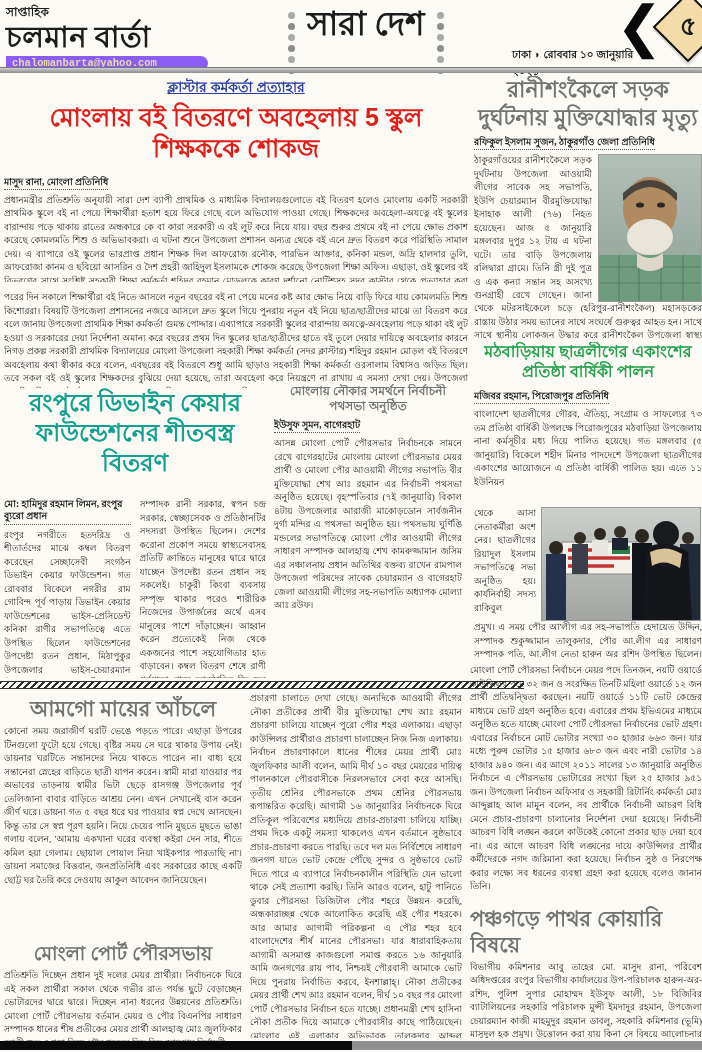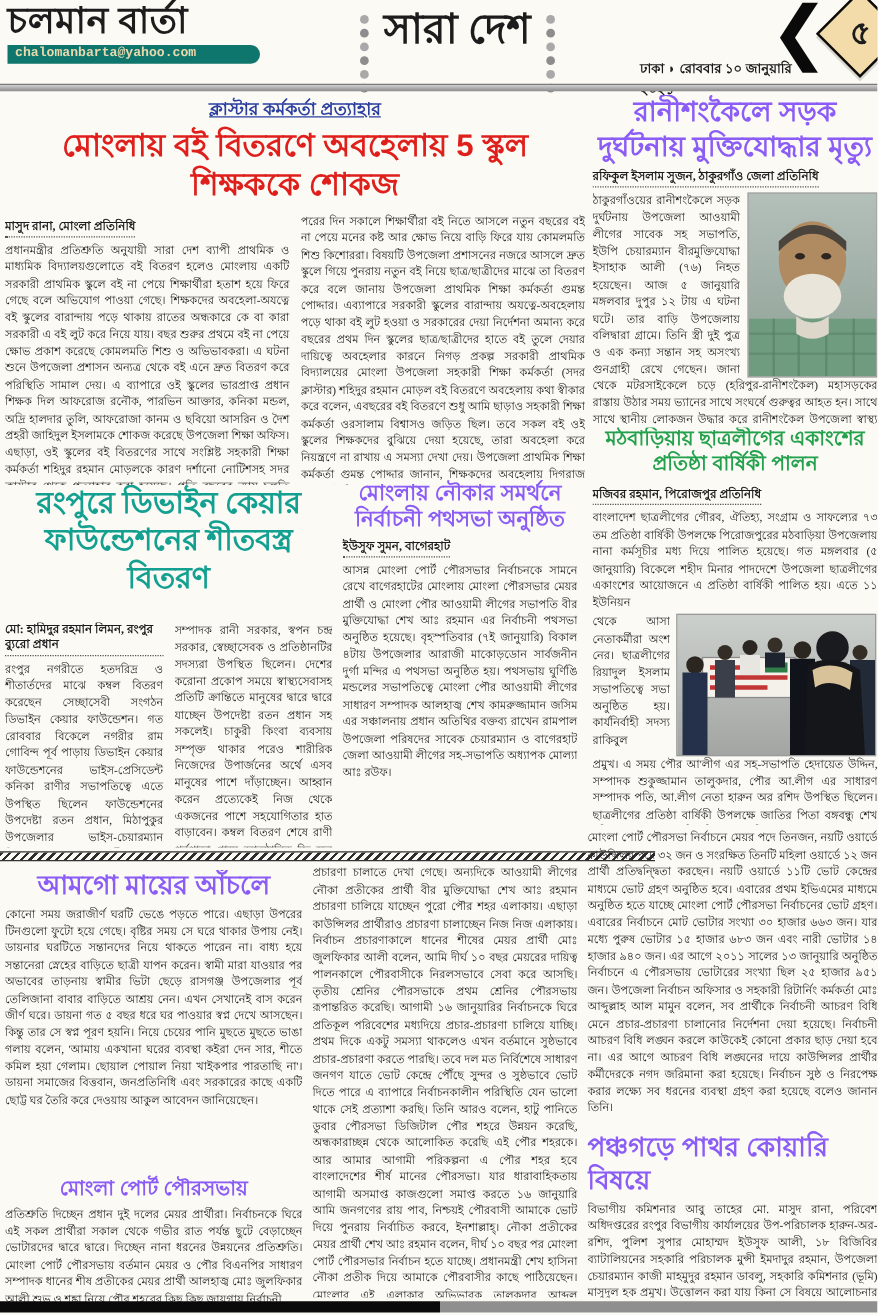--- a/index.html
+++ b/index.html
@@ -6,27 +6,27 @@
   body{width:702px;height:1052px;position:relative;background:#fbfaf4;
        font-family:"Liberation Serif", serif;color:#1c1c1c;overflow:hidden;}
   .abs{position:absolute;}
   .body-text{font-size:9px;line-height:1.5;text-align:justify;overflow:hidden;color:#222;}
   .byline{font-weight:bold;font-size:9.5px;border-bottom:1px dotted #555;padding-bottom:1px;
           margin-bottom:4px;display:inline-block;line-height:1.3;}
   .headline{font-family:"Liberation Sans", sans-serif;font-weight:bold;text-align:center;line-height:1.25;}
   .hl-red{color:#df1f1c;}
   .hl-teal{color:#14a091;}
   .hl-green{color:#24a14d;}
-  .hl-black{color:#8b5cf6;}
+  .hl-black{color:#737373;}
   .kicker{color:#2b3fa0;font-weight:bold;font-size:14px;text-align:center;
           text-decoration:underline;font-family:"Liberation Sans", sans-serif;}
   
   .weekly{font-size:12px;font-weight:bold;}
   .paper-name{font-size:29px;font-weight:bold;line-height:1.02;letter-spacing:.5px;}
-  .email-bar{margin-top:3px;background:#0f766e;color:#e9d9ae;font-family:"Liberation Mono", monospace;
+  .email-bar{margin-top:3px;background:#8b5cf6;color:#e9d9ae;font-family:"Liberation Mono", monospace;
              font-weight:bold;font-size:10.5px;padding:1px 10px 2px 6px;width:186px;
              border-radius:0 9px 9px 0;}
   .section-title{font-size:33px;font-weight:bold;line-height:1;}
   .dots{display:flex;flex-direction:column;gap:4px;padding-top:4px;}
   .dots i{width:7px;height:7px;border-radius:50%;background:#8d8d8d;display:block;}
   .dots i:nth-child(odd){background:#a9a9a9;}
   .dateline{font-size:10.5px;font-weight:bold;font-family:"Liberation Sans", sans-serif;}
   .bracket{font-size:56px;font-weight:bold;line-height:.9;color:#0a0a0a;
            font-family:"DejaVu Sans", sans-serif;}
   .diamond{width:46px;height:46px;background:#f3dcaa;border:2px solid #0c0c0c;
@@ -41,20 +41,21 @@
   .photo-frame{border:1px solid #9a9a9a;line-height:0;background:#cfd2cf;}
   .hatch{height:6px;border-top:1px solid #333;border-bottom:1px solid #333;
          background:repeating-linear-gradient(135deg,#2e2e2e 0 2px,#fbfaf4 2px 5px);}
   .bar-black{background:#0a0a0a;}
   .bar-gray{background:#8f8f8f;}
 </style>
 </head>
 <body>
 
 <div class="abs" style="left:6px;top:3px;width:220px;">
+  <div class="weekly">সাপ্তাহিক</div>
   <div class="paper-name">চলমান বার্তা</div>
   <div class="email-bar">chalomanbarta@yahoo.com</div>
 </div>
 
 <div class="abs" style="left:288px;top:8px;display:flex;gap:12px;align-items:flex-start;">
   <span class="dots">
       <i></i>
       <i></i>
       <i></i>
       <i></i>
@@ -79,21 +80,21 @@
   <span class="diamond">
     <b>৫</b>
   </span>
 </div>
 
 <div class="abs header-rule"></div>
 
 <div class="abs" style="left:4px;top:76px;width:464px;height:312px;overflow:hidden;">
   <div class="kicker">ক্লাস্টার কর্মকর্তা প্রত্যাহার</div>
   <div class="headline hl-red" style="font-size:25px;margin:2px 0 6px 0;">মোংলায় বই বিতরণে অবহেলায় 5 স্কুল শিক্ষককে শোকজ</div>
-  <div class="twocol" style="height:232px;">
+  <div class="twocol" style="height:232px;flex-direction:column;">
     <div style="overflow:hidden;">
       <span class="byline">মাসুদ রানা, মোংলা প্রতিনিধি</span>
       <div class="body-text" style="height:208px;">প্রধানমন্ত্রীর প্রতিশ্রুতি অনুযায়ী সারা দেশ ব্যাপী প্রাথমিক ও মাধ্যমিক বিদ্যালয়গুলোতে বই বিতরণ হলেও মোংলায় একটি সরকারী প্রাথমিক স্কুলে বই না পেয়ে শিক্ষার্থীরা হতাশ হয়ে ফিরে গেছে বলে অভিযোগ পাওয়া গেছে। শিক্ষকদের অবহেলা-অযত্নে বই স্কুলের বারান্দায় পড়ে থাকায় রাতের অন্ধকারে কে বা কারা সরকারী এ বই লুট করে নিয়ে যায়। বছর শুরুর প্রথমে বই না পেয়ে ক্ষোভ প্রকাশ করেছে কোমলমতি শিশু ও অভিভাবকরা। এ ঘটনা শুনে উপজেলা প্রশাসন অন্যত্র থেকে বই এনে দ্রুত বিতরণ করে পরিস্থিতি সামাল দেয়। এ ব্যাপারে ওই স্কুলের ভারপ্রাপ্ত প্রধান শিক্ষক দিল আফরোজ রনৌক, পারভিন আক্তার, কনিকা মন্ডল, অদ্রি হালদার তুলি, আফরোজা কানম ও ছবিয়ো আসরিন ও দৈশ প্রহরী জাহিদুল ইসলামকে শোকজ করেছে উপজেলা শিক্ষা অফিস। এছাড়া, ওই স্কুলের বই বিতরণের সাথে সংশ্লিষ্ট সহকারী শিক্ষা কর্মকর্তা শহিদুর রহমান মোড়লকে কারণ দর্শানো নোটিশসহ সদর ক্লাস্টার থেকে প্রত্যাহার করা হয়েছে। প্রতি বছরের ন্যায় চলতি বছরের ১ জানুয়ারি বছরের প্রথম দিন এক যোগে মোংলা উপজেলা সকল স্কুলে বই বিতরণ শুরু হয়। এ বছরের ৭১টি সরকারী প্রাথমিক বিদ্যালয়সহ অন্যান্য স্কুল মিলে প্রায় ১২৫টি স্কুলের বই বিতরণ করা হয় পৌর শহরের দিগরাজ প্রকল্প সরকারী প্রাথমিক বিদ্যালয় থেকে। কিন্তু সকল স্কুলের বই সঠিক সময় বিতরণ করলেও দিগরাজ স্কুলের ছাত্র/ছাত্রীদের বই পড়ে থাকে বিদ্যালয়ের বারান্দায়।</div>
     </div>
     <div class="body-text" style="height:232px;">পরের দিন সকালে শিক্ষার্থীরা বই নিতে আসলে নতুন বছরের বই না পেয়ে মনের কষ্ট আর ক্ষোভ নিয়ে বাড়ি ফিরে যায় কোমলমতি শিশু কিশোররা। বিষয়টি উপজেলা প্রশাসনের নজরে আসলে দ্রুত স্কুলে গিয়ে পুনরায় নতুন বই নিয়ে ছাত্র/ছাত্রীদের মাঝে তা বিতরণ করে বলে জানায় উপজেলা প্রাথমিক শিক্ষা কর্মকর্তা গুমন্ত পোদ্দার। এব্যাপারে সরকারী স্কুলের বারান্দায় অযত্নে-অবহেলায় পড়ে থাকা বই লুট হওয়া ও সরকারের দেয়া নির্দেশনা অমান্য করে বছরের প্রথম দিন স্কুলের ছাত্র/ছাত্রীদের হাতে বই তুলে দেয়ার দায়িত্বে অবহেলার কারনে নিগড় প্রকল্প সরকারী প্রাথমিক বিদ্যালয়ের মোংলা উপজেলা সহকারী শিক্ষা কর্মকর্তা (সদর ক্লাস্টার) শহিদুর রহমান মোড়ল বই বিতরণে অবহেলায় কথা স্বীকার করে বলেন, এবছরের বই বিতরণে শুধু আমি ছাড়াও সহকারী শিক্ষা কর্মকর্তা ওরসালাম বিশ্বাসও জড়িত ছিল। তবে সকল বই ওই স্কুলের শিক্ষকদের বুঝিয়ে দেয়া হয়েছে, তারা অবহেলা করে নিয়ন্ত্রণে না রাখায় এ সমস্যা দেখা দেয়। উপজেলা প্রাথমিক শিক্ষা কর্মকর্তা গুমন্ত পোদ্দার জানান, শিক্ষকদের অবহেলায় দিগরাজ স্কুলে বই বিতরণে সমস্যা দেখা দেয়ার খবর শোনার সাথে সাথে স্কুলে গিয়ে অন্যত্র থেকে নিয়ে নতুন বছরের বই ছাত্র/ছাত্রীর হাতে তুলে দেয়া হয়। বই ফেলে রাখা অবহেলার কারনে দৈশ প্রহরী ও স্কুলের ৬ শিক্ষককে দর্শানো নোটিশ প্রদান করা হয়েছে। একই সাথে সহকারী কর্মকর্তা শহিদুর রহমান মোড়লকে জবাব চেয়ে চিঠি ও ক্লাস্টার থেকে প্রত্যাহার করে সুন্দরবন ক্লাস্টারের দায়িত্ব দেয়া হয়েছে বলে জানায় শিক্ষা কর্মকর্তা।</div>
   </div>
 </div>
 
 <div class="abs" style="left:474px;top:76px;width:228px;height:264px;overflow:hidden;">
   <div class="headline hl-black" style="font-size:22px;">রানীশংকৈলে সড়ক দুর্ঘটনায় মুক্তিযোদ্ধার মৃত্যু</div>
@@ -121,21 +122,21 @@
       </svg>
     </div>
   </div>
   <div class="body-text" style="height:auto;">থেকে মটরসাইকেলে চড়ে (হরিপুর-রানীশংকৈল) মহাসড়কের রাস্তায় উঠার সময় ভ্যানের সাথে সংঘর্ষে গুরুত্বর আহত হন। সাথে সাথে স্থানীয় লোকজন উদ্ধার করে রানীশংকৈল উপজেলা স্বাস্থ্য কমপ্লেক্সে নিয়ে যান। তার শারীরিক অবস্থার অবনতি হলে কর্তব্যরত চিকিৎসক তাৎক্ষনিক দিনাজপুর মেডিকেল কলেজ হাসপাতালে নেওয়ার পরামর্শ দেয়। দিনাজপুরে নেওয়ার পথে তার মৃত্যু হয়। এ ঘটনায় রানীশংকৈল থানা পুলিশ ময়নাতদন্তের ব্যবস্থা করেছেন। মরহুম বীর মুক্তিযোদ্ধাকে এদিন বিকাল ৫ টায় পারিবারিক কবরস্থানে রাষ্ট্রীয় মর্যাদায় সম্মান জানানো হয়। পরে রাত ৯ টায় বলিদ্বারা হাই স্কুল মাঠে জানাযা শেষে পারিবারিক গোরস্থানে দাফন করা হয়। তার মৃত্যুতে উপজেলা মুক্তিযোদ্ধা কমান্ড গভীর শোক প্রকাশ করেছেন।</div>
 </div>
 
 <div class="abs" style="left:474px;top:342px;width:228px;height:318px;overflow:hidden;">
   <div class="headline hl-green" style="font-size:16px;margin-bottom:3px;">মঠবাড়িয়ায় ছাত্রলীগের একাংশের প্রতিষ্ঠা বার্ষিকী পালন</div>
   <span class="byline">মজিবর রহমান, পিরোজপুর প্রতিনিধি</span>
   <div class="body-text">বাংলাদেশ ছাত্রলীগের গৌরব, ঐতিহ্য, সংগ্রাম ও সাফল্যের ৭৩ তম প্রতিষ্ঠা বার্ষিকী উপলক্ষে পিরোজপুরের মঠবাড়িয়া উপজেলায় নানা কর্মসূচীর মধ্য দিয়ে পালিত হয়েছে। গত মঙ্গলবার (৫ জানুয়ারি) বিকেলে শহীদ মিনার পাদদেশে উপজেলা ছাত্রলীগের একাংশের আয়োজনে এ প্রতিষ্ঠা বার্ষিকী পালিত হয়। এতে ১১ ইউনিয়ন</div>
-  <div style="display:flex;gap:5px;margin-top:2px;">
+  <div style="display:flex;gap:5px;margin-top:18px;">
     <div class="body-text" style="width:62px;height:112px;">থেকে আসা নেতাকর্মীরা অংশ নের। ছাত্রলীগের রিয়াদুল ইসলাম সভাপতিত্বে সভা অনুষ্ঠিত হয়। কার্যনির্বাহী সদস্য রাকিবুল</div>
     <div class="photo-frame" style="width:158px;height:112px;">
       <svg width="158" height="112" viewBox="0 0 158 112">
         <defs>
             <linearGradient id="cbg" x1="0" y1="0" x2="0" y2="1">
           <stop offset="0" stop-color="#ccd0cd"></stop>
               <stop offset="1" stop-color="#a2a5a2"></stop>
             </linearGradient>
           </defs>
         <rect width="158" height="112" fill="url(#cbg)"></rect>
@@ -168,31 +169,31 @@
   <div class="twocol" style="height:214px;">
     <div style="overflow:hidden;">
       <span class="byline">মো: হামিদুর রহমান লিমন, রংপুর ব্যুরো প্রধান</span>
       <div class="body-text" style="height:186px;">রংপুর নগরীতে হতদরিদ্র ও শীতার্তদের মাঝে কম্বল বিতরণ করেছেন সেচ্ছাসেবী সংগঠন ডিভাইন কেয়ার ফাউন্ডেশন। গত রোববার বিকেলে নগরীর রাম গোবিন্দ পূর্ব পাড়ায় ডিভাইন কেয়ার ফাউন্ডেশনের ভাইস-প্রেসিডেন্ট কনিকা রাণীর সভাপতিত্বে এতে উপস্থিত ছিলেন ফাউন্ডেশনের উপদেষ্টা রতন প্রধান, মিঠাপুকুর উপজেলার ভাইস-চেয়ারম্যান নিরাঞ্জন মহন্ত, জেলা যুবলীগের যুগ্ম-আহ্বায়ক ডা. নন্দন কুমার দাস, লক্ষীন চন্দ্র দাস, বিশিষ্ট সমাজ সেবক নৃপেন্দ্র নাথ বর্মন ও নজরুল ইসলাম বাবু, জেলা ছাত্রলীগের সদস্য সঞ্জিত সেন, দিপক কুমার সরকার ও পীযূষ চন্দ্র সরকার। এ সময় ডিভাইন কেয়ার ফাউন্ডেশনের পরিচালক (অর্থ) কনক দেবনাথ, সাধারন</div>
     </div>
     <div class="body-text" style="height:214px;">সম্পাদক রানী সরকার, স্বপন চন্দ্র সরকার, স্বেচ্ছাসেবক ও প্রতিষ্ঠানটির সদস্যরা উপস্থিত ছিলেন। দেশের করোনা প্রকোপ সময়ে স্বাস্থ্যসেবাসহ প্রতিটি ক্রান্তিতে মানুষের দ্বারে দ্বারে যাচ্ছেন উপদেষ্টা রতন প্রধান সহ সকলেই। চাকুরী কিংবা ব্যবসায় সম্পৃক্ত থাকার পরেও শারীরিক নিজেদের উপার্জনের অর্থে এসব মানুষের পাশে দাঁড়াচ্ছেন। আহ্বান করেন প্রত্যেকেই নিজ থেকে একজনের পাশে সহযোগিতার হাত বাড়াবেন। কম্বল বিতরণ শেষে রাণী পূর্বপাড়া গ্রামে আনুষ্ঠানিক ফ্রি স্কুল চালু করেন এবং শিক্ষার্থীদের বই-খাতা সহ বিভিন্ন শিক্ষা উপকরণ বিতরণ করেন।</div>
   </div>
 </div>
 
 <div class="abs" style="left:274px;top:384px;width:188px;height:294px;overflow:hidden;">
-  <div class="headline hl-black" style="font-size:17px;">মোংলায় নৌকার সমর্থনে নির্বাচনী পথসভা অনুষ্ঠিত</div>
+  <div class="headline hl-black" style="font-size:12px;">মোংলায় নৌকার সমর্থনে নির্বাচনী পথসভা অনুষ্ঠিত</div>
   <span class="byline" style="margin-top:4px;">ইউসুফ সুমন, বাগেরহাট</span>
   <div class="body-text" style="height:212px;">আসন্ন মোংলা পোর্ট পৌরসভার নির্বাচনকে সামনে রেখে বাগেরহাটের মোংলায় মোংলা পৌরসভার মেয়র প্রার্থী ও মোংলা পৌর আওয়ামী লীগের সভাপতি বীর মুক্তিযোদ্ধা শেখ আঃ রহমান এর নির্বাচনী পথসভা অনুষ্ঠিত হয়েছে। বৃহস্পতিবার (৭ই জানুয়ারি) বিকাল ৪টায় উপজেলার আরাজী মাকোড়ডোন সার্বজনীন দুর্গা মন্দির এ পথসভা অনুষ্ঠিত হয়। পথসভায় ঘুর্ণিঙি মন্ডলের সভাপতিত্বে মোংলা পৌর আওয়ামী লীগের সাধারণ সম্পাদক আলহাজ্ব শেখ কামরুজ্জামান জসিম এর সঞ্চালনায় প্রধান অতিথির বক্তব্য রাখেন রামপাল উপজেলা পরিষদের সাবেক চেয়ারম্যান ও বাগেরহাট জেলা আওয়ামী লীগের সহ-সভাপতি অধ্যাপক মোল্যা আঃ রউফ।</div>
 </div>
 
 <div class="abs hatch" style="left:0;top:681px;width:524px;"></div>
 
 <div class="abs" style="left:4px;top:696px;width:238px;height:346px;overflow:hidden;">
   <div class="headline hl-black" style="font-size:21px;margin-bottom:3px;">আমগো মায়ের আঁচলে</div>
   <div class="body-text" style="height:212px;">কোনো সময় জরাজীর্ণ ঘরটি ভেঙে পড়তে পারে। এছাড়া উপরের টিনগুলো ফুটো হয়ে গেছে। বৃষ্টির সময় সে ঘরে থাকার উপায় নেই। ডায়নার ঘরটিতে সন্তানদের নিয়ে থাকতে পারেন না। বাধ্য হয়ে সন্তানেরা স্নেহের বাড়িতে ছাত্রী যাপন করেন। স্বামী মারা যাওয়ার পর অভাবের তাড়নায় স্বামীর ভিটা ছেড়ে রাসগঞ্জ উপজেলার পূর্ব তেলিজানা বাবার বাড়িতে আশ্রয় নেন। এখন সেখানেই বাস করেন জীর্ণ ঘরে। ডায়না গত ৫ বছর ধরে ঘর পাওয়ার স্বপ্ন দেখে আসছেন। কিন্তু তার সে স্বপ্ন পূরণ হয়নি। নিয়ে চেয়ের পানি মুছতে মুছতে ভাঙা গলায় বলেন, 'আমায় একখানা ঘরের ব্যবস্থা কইরা দেন সার, শীতে কমিল হয়া গেলাম। ছোয়াল পোয়াল নিয়া খাইকপার পারতাছি না'। ডায়না সমাজের বিত্তবান, জনপ্রতিনিধি এবং সরকারের কাছে একটি ছোট্ট ঘর তৈরি করে দেওয়ায় আকুল আবেদন জানিয়েছেন।</div>
-  <div class="headline hl-black" style="font-size:16px;margin:5px 0 3px 0;">মোংলা পোর্ট পৌরসভায়</div>
+  <div class="headline hl-black" style="font-size:19px;margin:5px 0 3px 0;">মোংলা পোর্ট পৌরসভায়</div>
   <div class="body-text" style="height:82px;">প্রতিশ্রুতি দিচ্ছেন প্রধান দুই দলের মেয়র প্রার্থীরা। নির্বাচনকে ঘিরে এই সকল প্রার্থীরা সকাল থেকে গভীর রাত পর্যন্ত ছুটে বেড়াচ্ছেন ভোটারদের দ্বারে দ্বারে। দিচ্ছেন নানা ধরনের উন্নয়নের প্রতিশ্রুতি। মোংলা পোর্ট পৌরসভায় বর্তমান মেয়র ও পৌর বিএনপির সাধারণ সম্পাদক ধানের শীষ প্রতীকের মেয়র প্রার্থী আলহাজ্ব মোঃ জুলফিকার আলী শুভ ও শঙ্কা নিয়ে পৌর শহরের কিছু কিছু জায়গায় নির্বাচনী</div>
 </div>
 
 <div class="abs body-text" style="left:250px;top:692px;width:212px;height:346px;">প্রচারণা চালাতে দেখা গেছে। অন্যদিকে আওয়ামী লীগের নৌকা প্রতীকের প্রার্থী বীর মুক্তিযোদ্ধা শেখ আঃ রহমান প্রচারণা চালিয়ে যাচ্ছেন পুরো পৌর শহর এলাকায়। এছাড়া কাউন্সিলর প্রার্থীরাও প্রচারণা চালাচ্ছেন নিজ নিজ এলাকায়। নির্বাচন প্রচারণাকালে ধানের শীষের মেয়র প্রার্থী মোঃ জুলফিকার আলী বলেন, আমি দীর্ঘ ১০ বছর মেয়রের দায়িত্ব পালনকালে পৌরবাসীকে নিরলসভাবে সেবা করে আসছি। তৃতীয় শ্রেনির পৌরসভাকে প্রথম শ্রেনির পৌরসভায় রূপান্তরিত করেছি। আগামী ১৬ জানুয়ারির নির্বাচনকে ঘিরে প্রতিকূল পরিবেশের মধ্যদিয়ে প্রচার-প্রচারণা চালিয়ে যাচ্ছি। প্রথম দিকে একটু সমস্যা থাকলেও এখন বর্তমানে সুষ্ঠভাবে প্রচার-প্রচারণা করতে পারছি। তবে দল মত নির্বিশেষে সাধারণ জনগণ যাতে ভোট কেন্দ্রে পৌঁছে সুন্দর ও সুষ্ঠভাবে ভোট দিতে পারে এ ব্যাপারে নির্বাচনকালীন পরিস্থিতি যেন ভালো থাকে সেই প্রত্যাশা করছি। তিনি আরও বলেন, হাটু পানিতে ডুবার পৌরসভা ডিজিটাল পৌর শহরে উন্নয়ন করেছি, অন্ধকারাচ্ছন্ন থেকে আলোকিত করেছি এই পৌর শহরকে। আর আমার আগামী পরিকল্পনা এ পৌর শহর হবে বাংলাদেশের শীর্ষ মানের পৌরসভা। যার ধারাবাহিকতায় আগামী অসমাপ্ত কাজগুলো সমাপ্ত করতে ১৬ জানুয়ারি আমি জনগণের রায় পাব, নিশ্চয়ই পৌরবাসী আমাকে ভোট দিয়ে পুনরায় নির্বাচিত করবে, ইনশাল্লাহ্। নৌকা প্রতীকের মেয়র প্রার্থী শেখ আঃ রহমান বলেন, দীর্ঘ ১০ বছর পর মোংলা পোর্ট পৌরসভার নির্বাচন হতে যাচ্ছে। প্রধানমন্ত্রী শেখ হাসিনা নৌকা প্রতীক দিয়ে আমাকে পৌরবাসীর কাছে পাঠিয়েছেন। মোংলার এই এলাকার অভিভাবক তালুকদার আব্দুল খালেকের মাধ্যমে প্রধানমন্ত্রীর কাছ থেকে এনে এই পৌরবাসীর প্রত্যাশা পূরণ করতে পারব।</div>
 
 <div class="abs" style="left:470px;top:664px;width:232px;height:374px;overflow:hidden;">
   <div class="body-text" style="height:238px;">মোংলা পোর্ট পৌরসভা নির্বাচনে মেয়র পদে তিনজন, নয়টি ওয়ার্ডে কাউন্সিলর পদে ৩২ জন ও সংরক্ষিত তিনটি মহিলা ওয়ার্ডে ১২ জন প্রার্থী প্রতিদ্বন্দ্বিতা করছেন। নয়টি ওয়ার্ডে ১১টি ভোট কেন্দ্রের মাধ্যমে ভোট গ্রহণ অনুষ্ঠিত হবে। এবারের প্রথম ইভিএমের মাধ্যমে অনুষ্ঠিত হতে যাচ্ছে মোংলা পোর্ট পৌরসভা নির্বাচনের ভোট গ্রহণ। এবারের নির্বাচনে মোট ভোটার সংখ্যা ৩০ হাজার ৬৬৩ জন। যার মধ্যে পুরুষ ভোটার ১৫ হাজার ৬৮৩ জন এবং নারী ভোটার ১৪ হাজার ৯৪০ জন। এর আগে ২০১১ সালের ১৩ জানুয়ারি অনুষ্ঠিত নির্বাচনে এ পৌরসভায় ভোটারের সংখ্যা ছিল ২৫ হাজার ৯৫১ জন। উপজেলা নির্বাচন অফিসার ও সহকারী রিটার্নিং কর্মকর্তা মোঃ আব্দুল্লাহ আল মামুন বলেন, সব প্রার্থীকে নির্বাচনী আচরণ বিধি মেনে প্রচার-প্রচারণা চালানোর নির্দেশনা দেয়া হয়েছে। নির্বাচনী আচরণ বিধি লঙ্ঘন করলে কাউকেই কোনো প্রকার ছাড় দেয়া হবে না। এর আগে আচরণ বিধি লঙ্ঘনের দায়ে কাউন্সিলর প্রার্থীর কর্মীদেরকে নগদ জরিমানা করা হয়েছে। নির্বাচন সুষ্ঠ ও নিরপেক্ষ করার লক্ষ্যে সব ধরনের ব্যবস্থা গ্রহণ করা হয়েছে বলেও জানান তিনি।</div>
   <div class="headline hl-black" style="font-size:21px;text-align:left;margin:4px 0 2px 0;">পঞ্চগড়ে পাথর কোয়ারি বিষয়ে</div>
   <div class="body-text" style="height:100px;">বিভাগীয় কমিশনার আবু তাহের মো. মাসুদ রানা, পরিবেশ অধিদপ্তরের রংপুর বিভাগীয় কার্যালয়ের উপ-পরিচালক হারুন-অর-রশিদ, পুলিশ সুপার মোহাম্মদ ইউসুফ আলী, ১৮ বিজিবির ব্যাটালিয়নের সহকারি পরিচালক মুন্সী ইমদাদুর রহমান, উপজেলা চেয়ারম্যান কাজী মাহমুদুর রহমান ডাবলু, সহকারি কমিশনার (ভূমি) মাসুদুল হক প্রমুখ। উত্তোলন করা যায় কিনা সে বিষয়ে আলোচনার প্রেক্ষিতে সিদ্ধান্ত নেয়া হতে পারে বলে সভায় জানান হয়। মতবিনিময় সভাটি আয়োজন করে পঞ্চগড় জেলা প্রশাসন।</div>
 </div>

